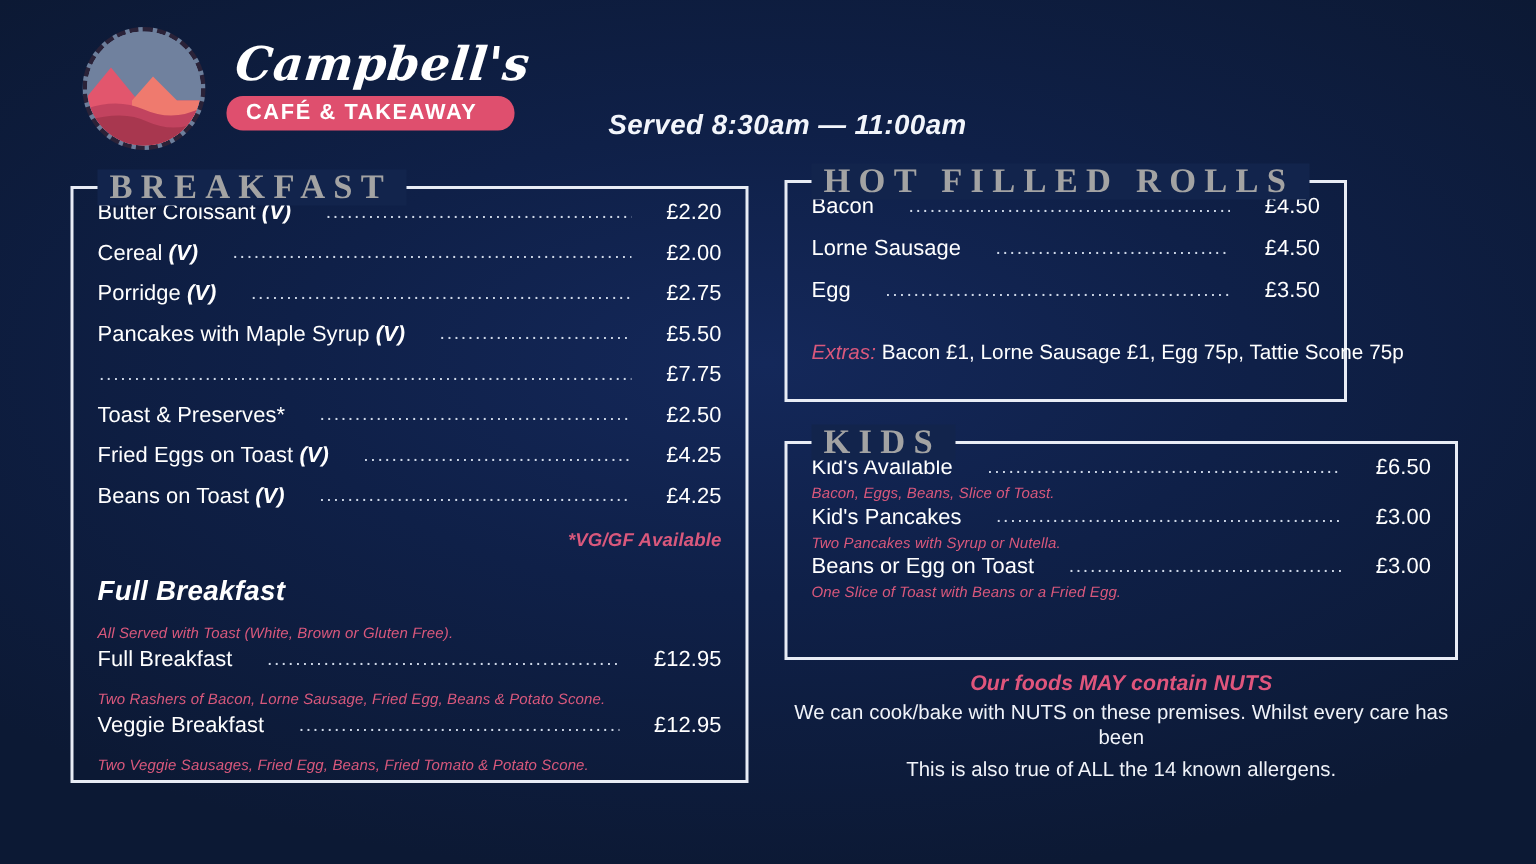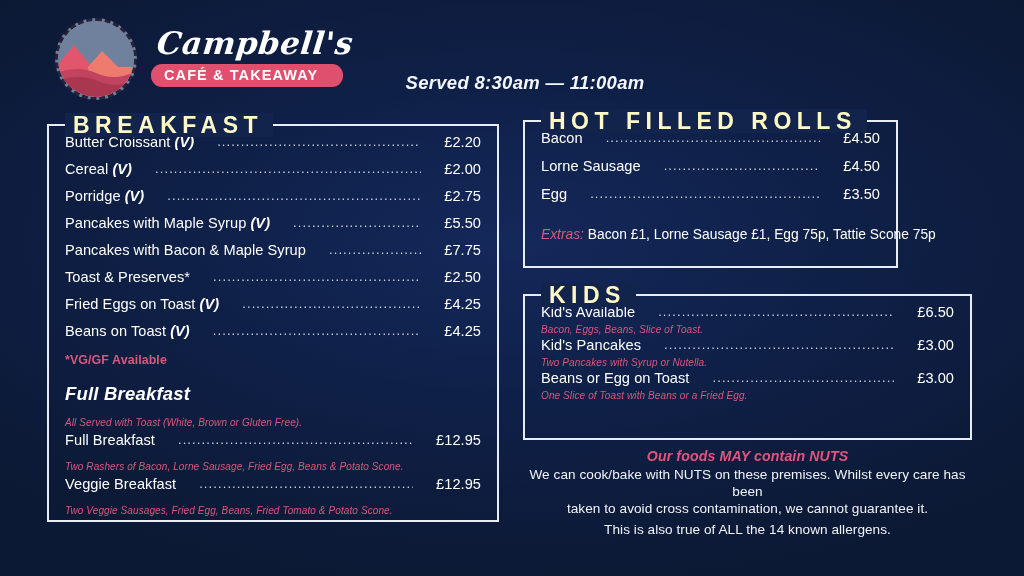--- a/index.html
+++ b/index.html
@@ -95,22 +95,22 @@
   }
   .panel-title {
     position: absolute;
     top: -13px;
     left: 16px;
     background: #12244c;
     padding: 0 10px 0 8px;
     font-size: 23px;
     font-weight: bold;
     letter-spacing: 5.5px;
-    font-family: Liberation Sans, sans-serif;
-    color: #fef9c3;
+    font-family: Liberation Serif, serif;
+    color: #a3a3a3;
     white-space: nowrap;
     line-height: 24px;
   }
   #panel-breakfast { left: 47px; top: 124px; width: 452px; height: 398px; }
   #panel-rolls     { left: 523px; top: 120px; width: 375px; height: 148px; }
   #panel-kids      { left: 523px; top: 294px; width: 449px; height: 146px; }
 
   .items { padding: 0 16px; margin-top: 8px; }
 
   .row {
@@ -135,24 +135,26 @@
     position: relative;
     top: -1px;
   }
   .row .pr { flex: 0 0 auto; }
 
   #bk-rows .row { height: 27px; }
   #rolls-rows .row { height: 28px; }
   #kids-rows .row { height: 20px; }
 
   .note {
+    font-style: italic;
     font-weight: bold;
     color: #d9587c;
     font-size: 12.4px;
     letter-spacing: 0.1px;
+    text-align: right;
   }
   .desc {
     font-style: italic;
     color: #d9587c;
     font-size: 10px;
     letter-spacing: 0.1px;
   }
   .sub-head {
     font-style: italic;
     font-weight: bold;
@@ -255,21 +257,20 @@
           <span class="nm">Porridge <em>(V)</em></span>
           <span class="leader">........................................................................................................................................................................................................</span>
           <span class="pr">£2.75</span>
         </div>
         <div class="row">
           <span class="nm">Pancakes with Maple Syrup <em>(V)</em></span>
           <span class="leader">........................................................................................................................................................................................................</span>
           <span class="pr">£5.50</span>
         </div>
         <div class="row">
-          <span class="nm">Pancakes with Bacon &amp; Maple Syrup</span>
           <span class="leader">........................................................................................................................................................................................................</span>
           <span class="pr">£7.75</span>
         </div>
         <div class="row">
           <span class="nm">Toast &amp; Preserves*</span>
           <span class="leader">........................................................................................................................................................................................................</span>
           <span class="pr">£2.50</span>
         </div>
         <div class="row">
           <span class="nm">Fried Eggs on Toast <em>(V)</em></span>
@@ -349,17 +350,16 @@
           <span class="leader">........................................................................................................................................................................................................</span>
           <span class="pr">£3.00</span>
         </div>
         <div class="desc">One Slice of Toast with Beans or a Fried Egg.</div>
       </div>
   </div>
 
   <div id="allergen">
     <div class="head">Our foods MAY contain NUTS</div>
     <div class="line">We can cook/bake with NUTS on these premises. Whilst every care has been</div>
-    <div class="line">taken to avoid cross contamination, we cannot guarantee it.</div>
     <div class="line last">This is also true of ALL the 14 known allergens.</div>
   </div>
 
 </div>
 
 </body></html>

